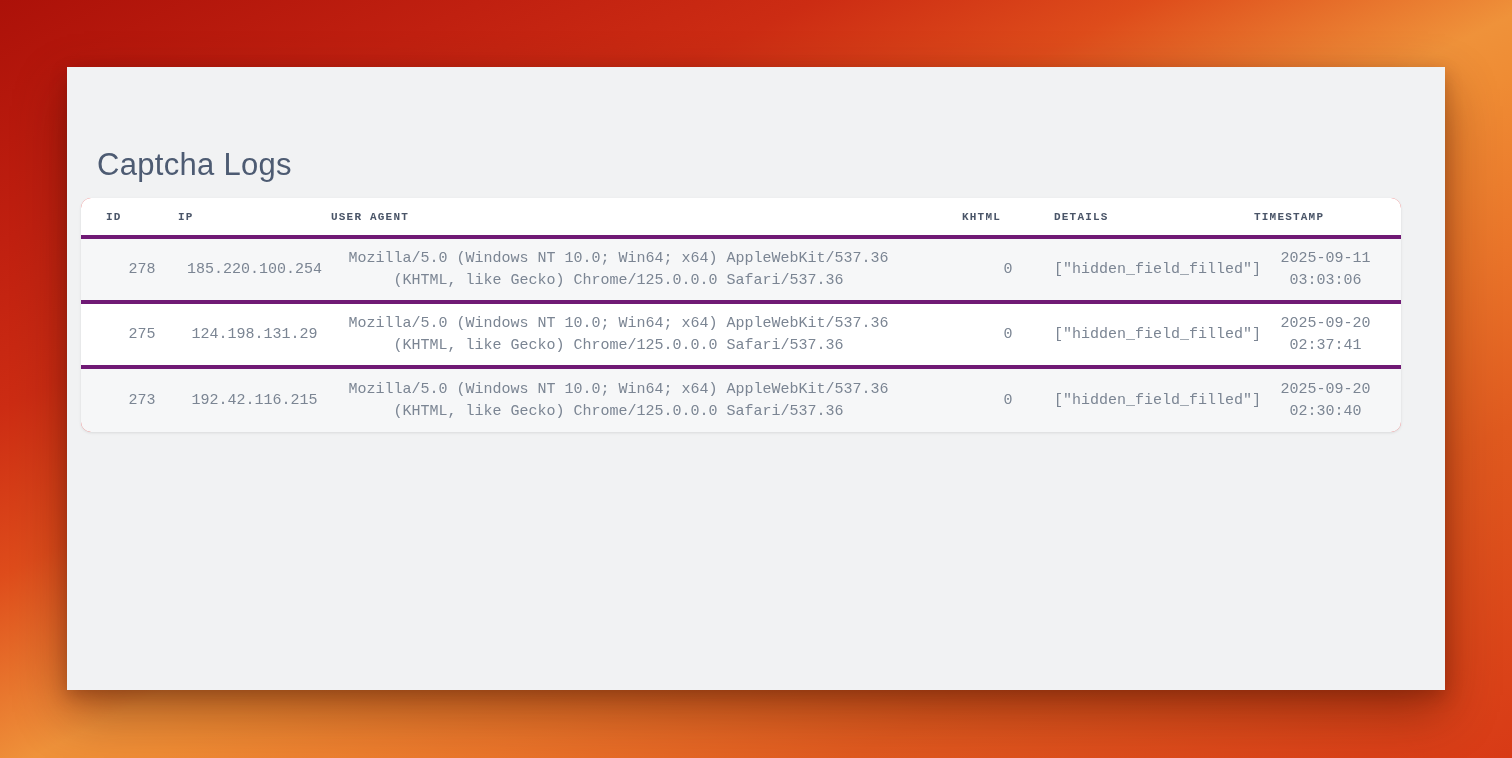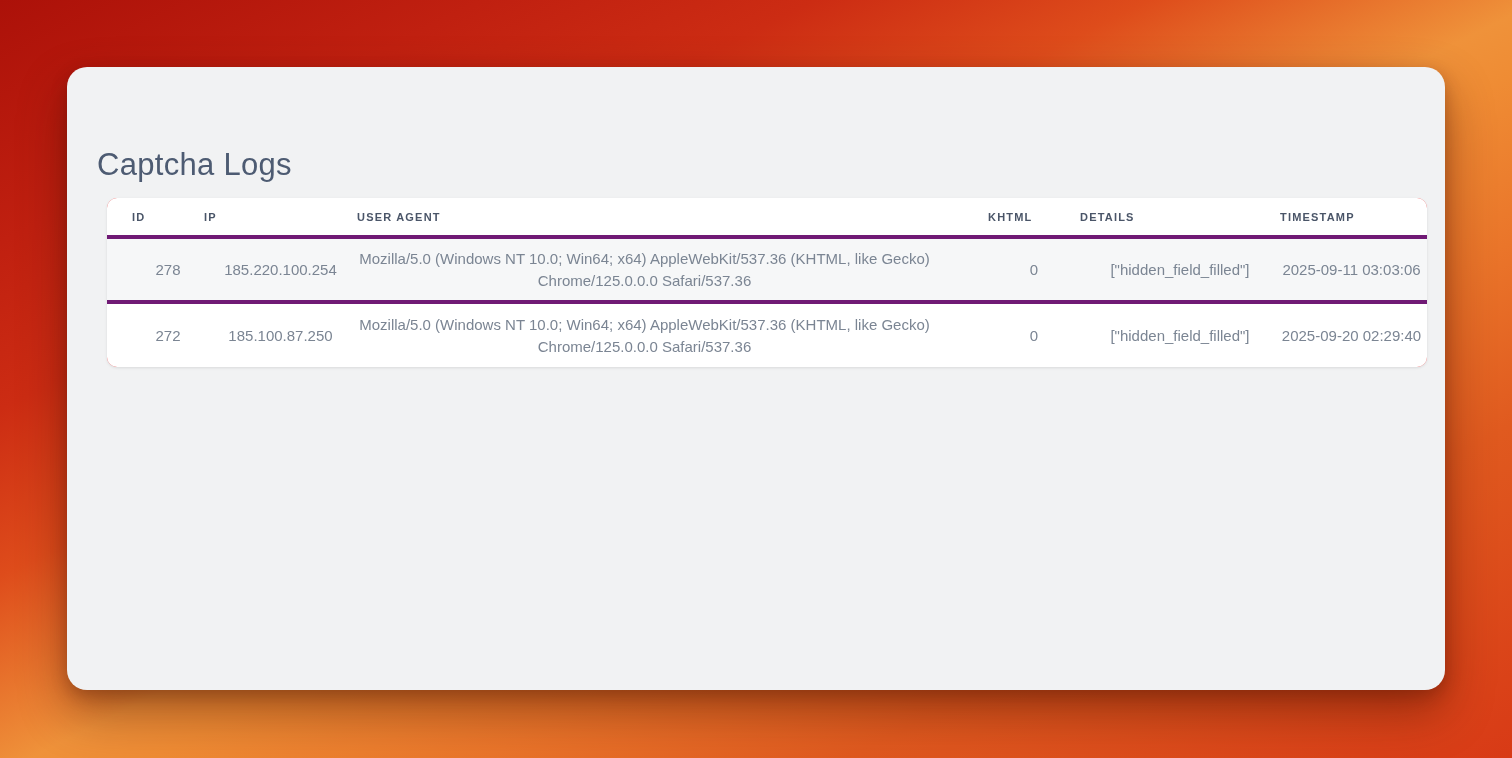--- a/index.html
+++ b/index.html
@@ -8,30 +8,30 @@
     font-family:"Liberation Sans","DejaVu Sans",sans-serif;
     background:linear-gradient(to bottom right,
       #ac1109 0%, #c02010 16%, #cc2c13 27%, #de4c1b 38%,
       #ef923a 51%, #ef8c34 55%, #ea752a 66%, #e05a1f 78%, #d83a16 100%);
     position:relative;
   }
   .card {
     position:absolute; left:67px; top:67px; width:1378px; height:623px;
     background:#f1f2f3; overflow:hidden;
     box-shadow:0 22px 48px rgba(70,15,0,.45), 0 6px 16px rgba(70,15,0,.25);
-    border-radius:20px;
   }
   .card-title {
     position:absolute; left:30px; top:80px;
     font-size:31px; font-weight:500; color:#4d5b72; letter-spacing:.3px;
   }
   .table-wrap {
-    position:absolute; left:40px; top:131px; width:1320px;
+    position:absolute; left:14px; top:131px; width:1320px;
     border-radius:10px; overflow:hidden; background:#ef4444;
     box-shadow:0 1px 3px rgba(0,0,0,.10);
+    font-family:Liberation Mono, monospace;
   }
   table { width:100%; border-collapse:collapse; table-layout:fixed; }
   col.c-id{width:97px;} col.c-ip{width:153px;} col.c-ua{width:631px;}
   col.c-score{width:92px;} col.c-details{width:200px;} col.c-ts{width:147px;}
   thead th {
     height:39px; background:#ffffff; text-align:left; vertical-align:middle;
     font-size:11px; font-weight:700; letter-spacing:1.2px; color:#4a5568;
   }
   tbody tr { height:65px; }
   tbody tr:nth-child(odd)  { background:#f6f7f8; }
@@ -74,24 +74,32 @@
       <tbody>
         <tr>
           <td>278</td>
           <td>185.220.100.254</td>
           <td class="ua">Mozilla/5.0 (Windows NT 10.0; Win64; x64) AppleWebKit/537.36 (KHTML, like Gecko) Chrome/125.0.0.0 Safari/537.36</td>
           <td>0</td>
           <td>["hidden_field_filled"]</td>
           <td class="ts">2025-09-11 03:03:06</td>
         </tr>
         <tr>
-          <td>272</td>
-          <td>185.100.87.250</td>
+          <td>275</td>
+          <td>124.198.131.29</td>
           <td class="ua">Mozilla/5.0 (Windows NT 10.0; Win64; x64) AppleWebKit/537.36 (KHTML, like Gecko) Chrome/125.0.0.0 Safari/537.36</td>
           <td>0</td>
           <td>["hidden_field_filled"]</td>
-          <td class="ts">2025-09-20 02:29:40</td>
+          <td class="ts">2025-09-20 02:37:41</td>
+        </tr>
+        <tr>
+          <td>273</td>
+          <td>192.42.116.215</td>
+          <td class="ua">Mozilla/5.0 (Windows NT 10.0; Win64; x64) AppleWebKit/537.36 (KHTML, like Gecko) Chrome/125.0.0.0 Safari/537.36</td>
+          <td>0</td>
+          <td>["hidden_field_filled"]</td>
+          <td class="ts">2025-09-20 02:30:40</td>
         </tr>
 
       </tbody>
     </table>
   </div>
 </div>
 
 </body></html>

